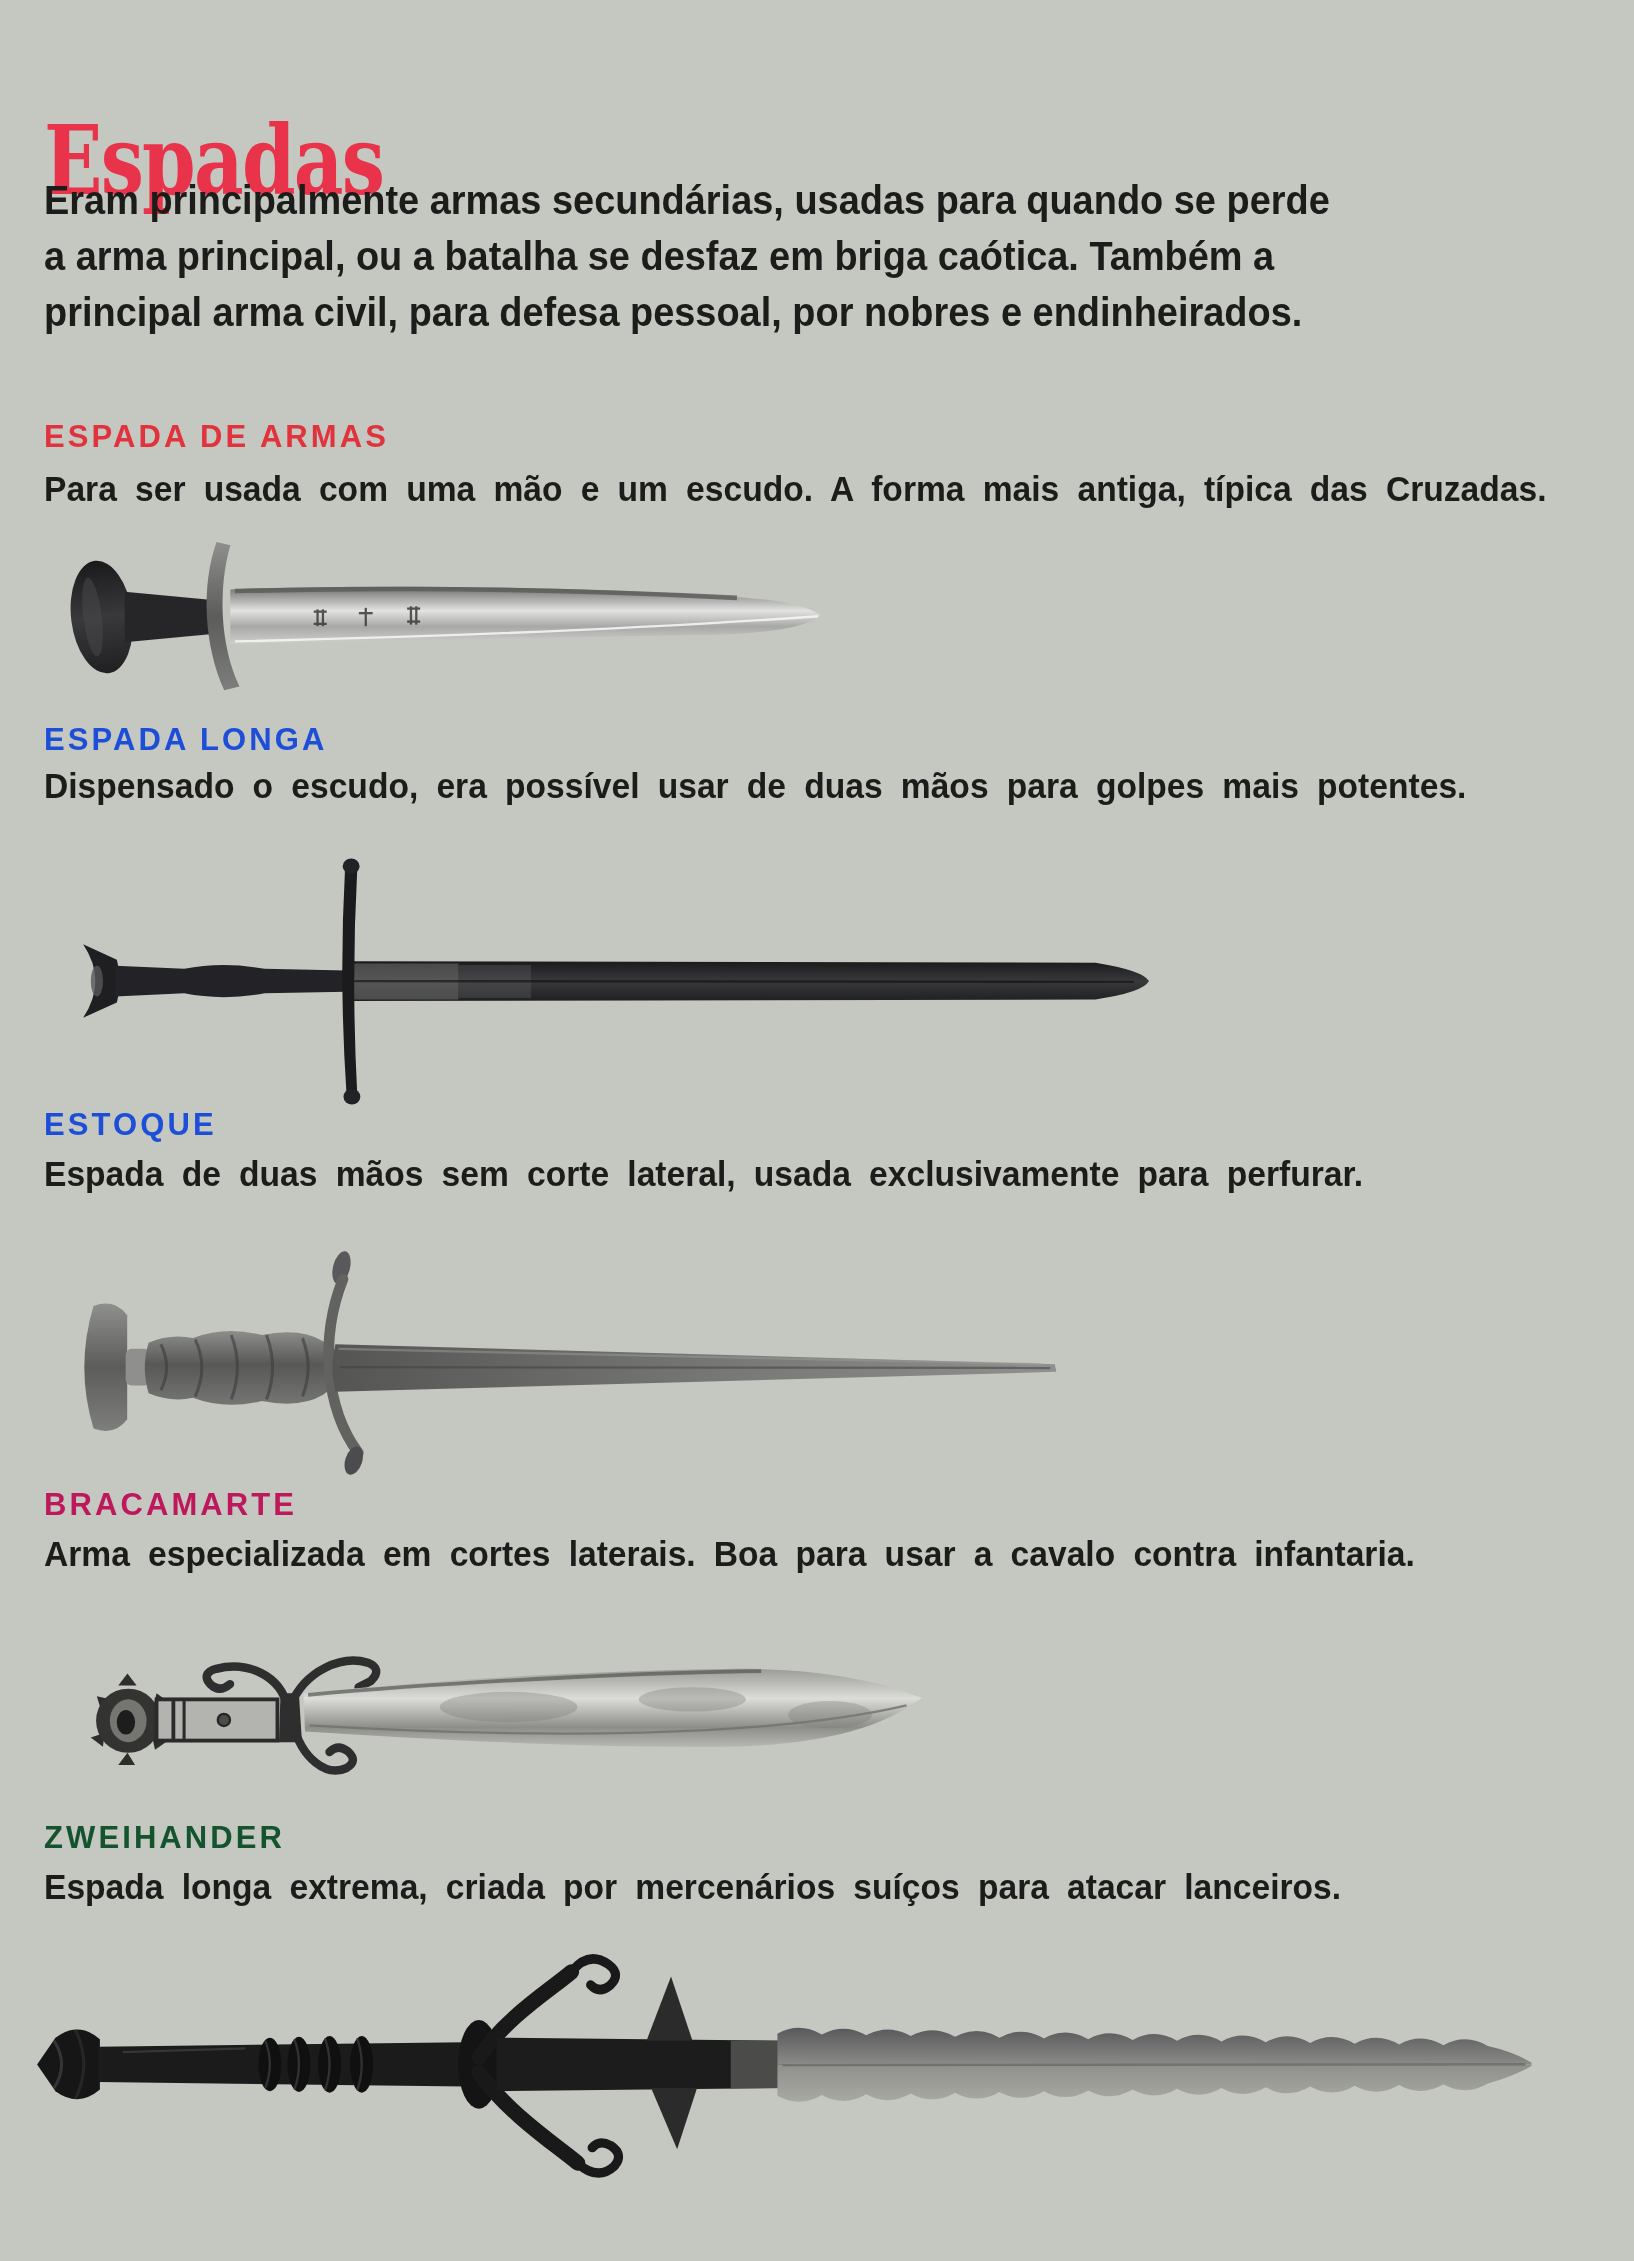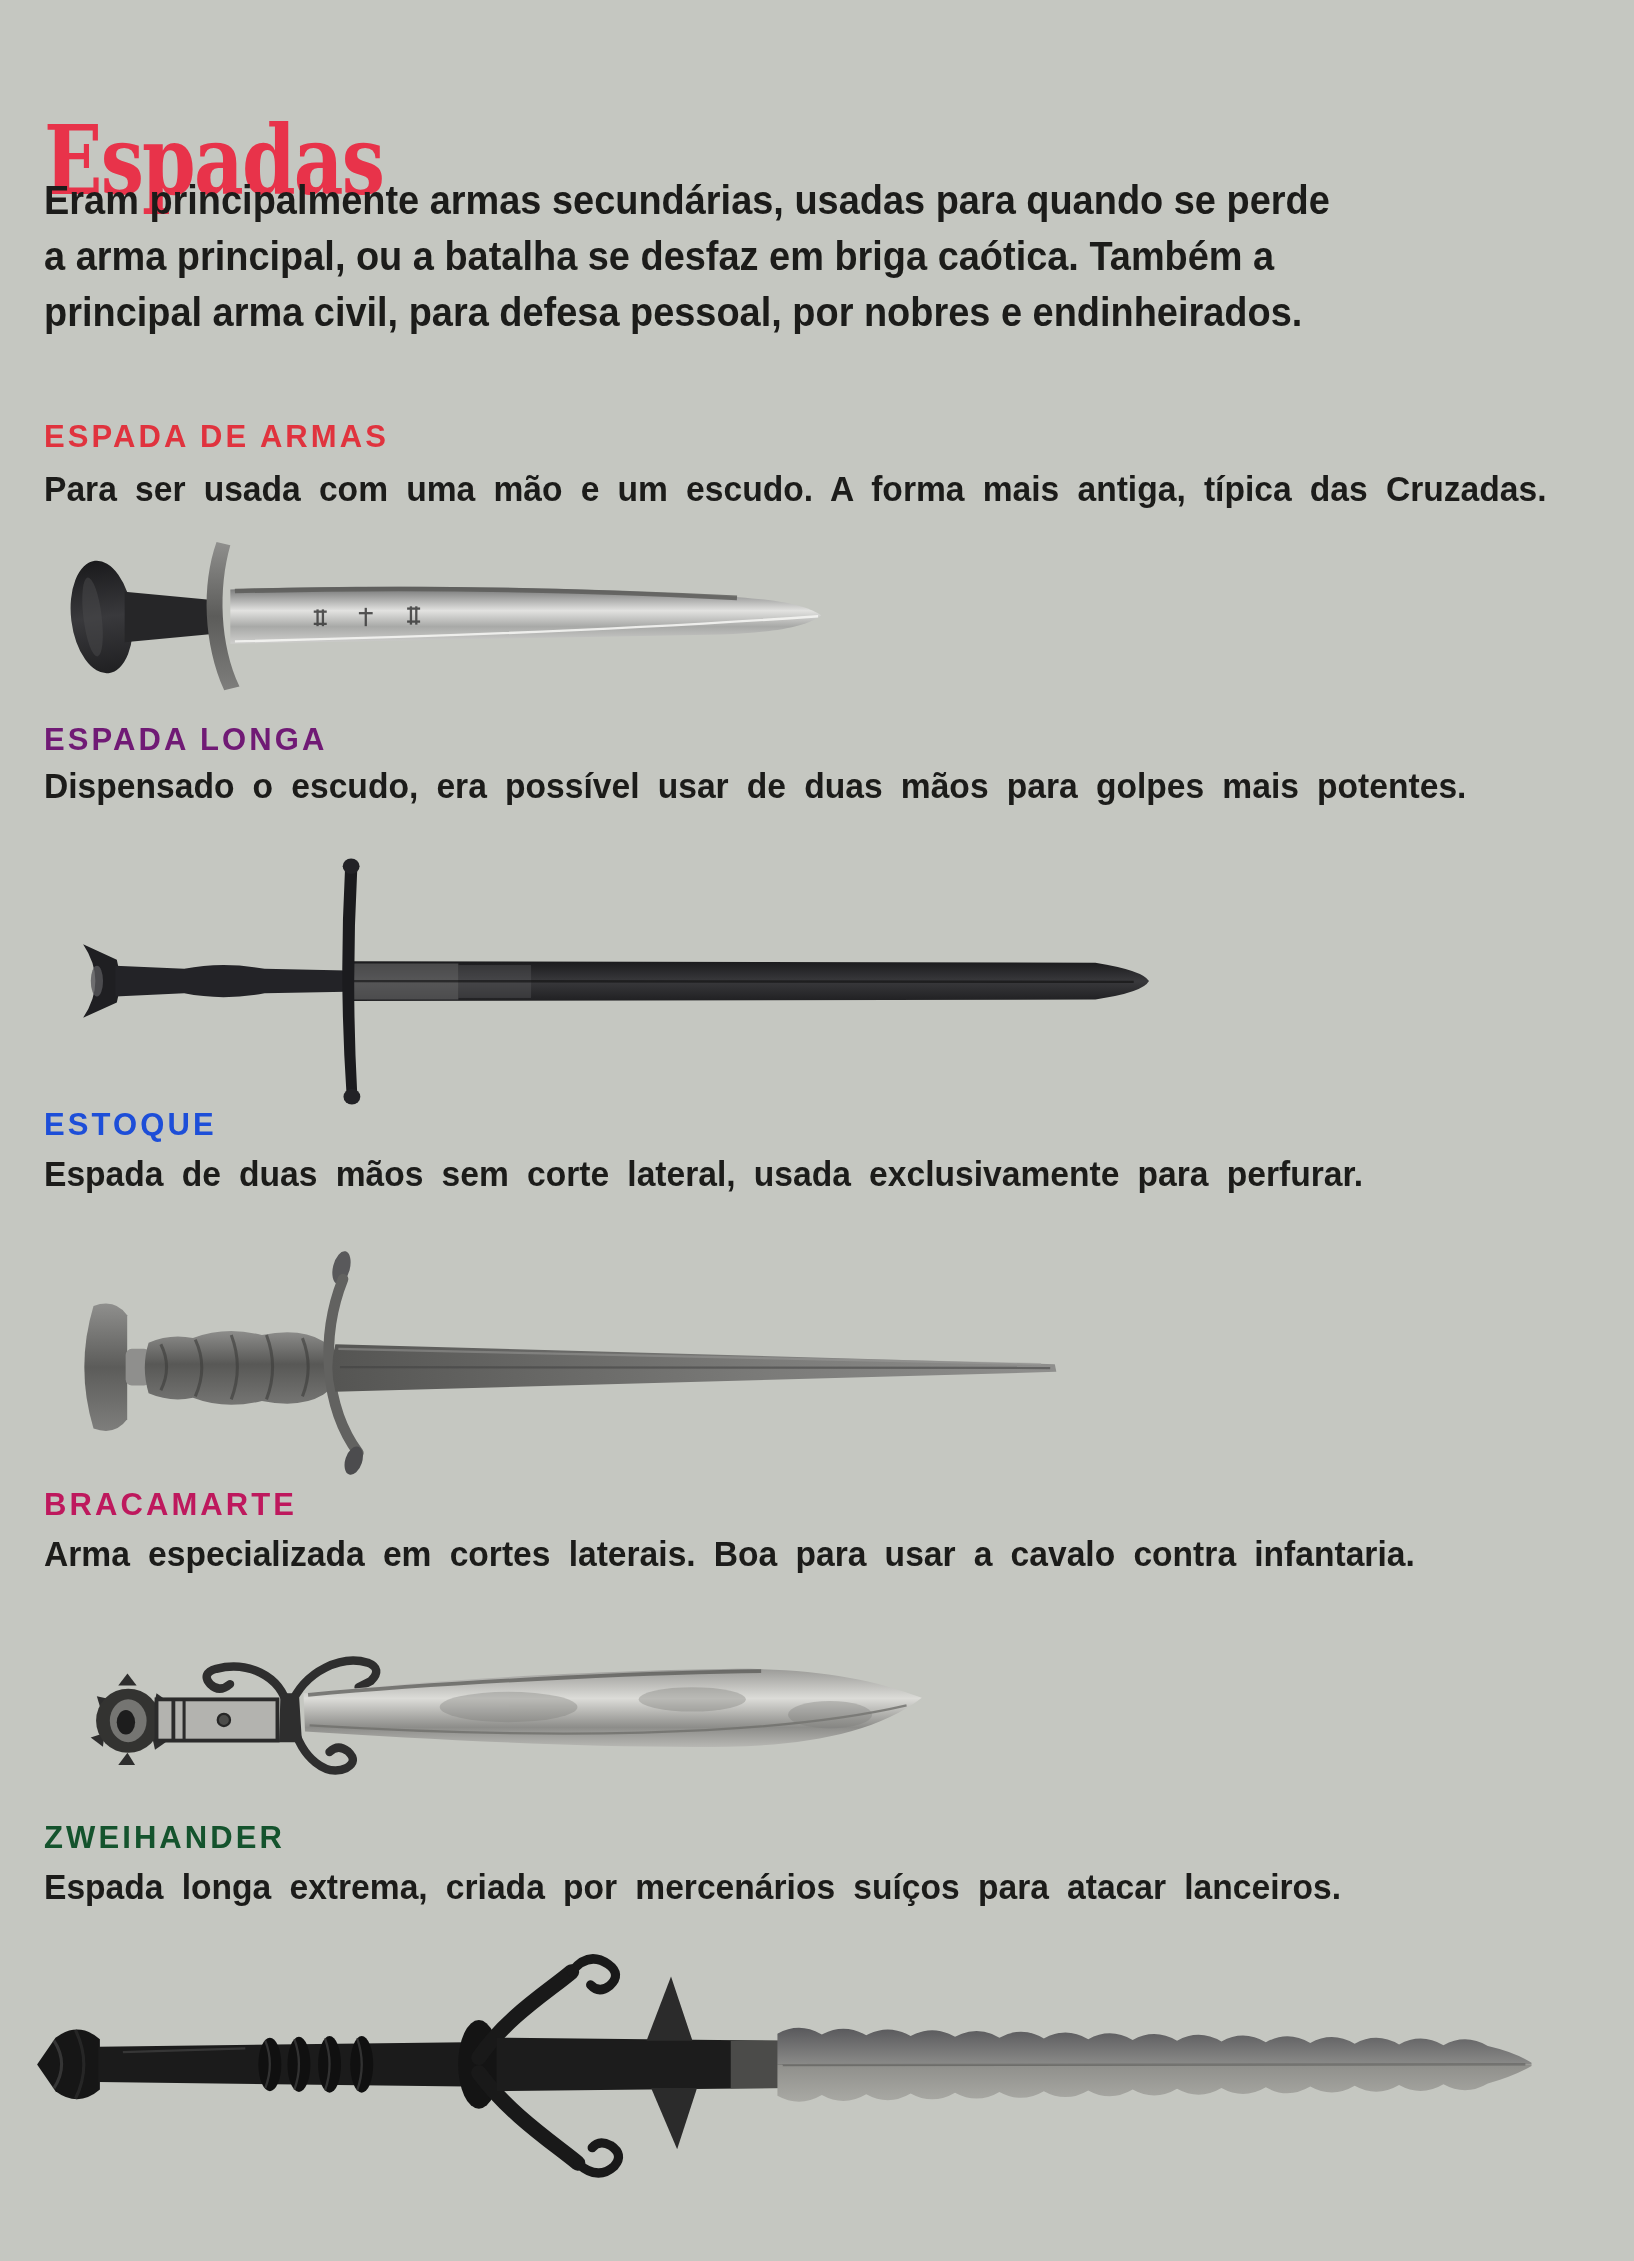--- a/index.html
+++ b/index.html
@@ -126,21 +126,21 @@
         <line x1="393" y1="94" x2="393" y2="118"></line>
           <line x1="384" y1="101" x2="402" y2="101"></line>
         <line x1="452" y1="92" x2="452" y2="116"></line>
           <line x1="459" y1="92" x2="459" y2="116"></line>
         <line x1="447" y1="95" x2="464" y2="95"></line>
           <line x1="447" y1="112" x2="464" y2="112"></line>
       </g>
     </svg>
   </div>
 
-  <div class="sec-head" style="top:724px;color:#701a75">ESPADA LONGA</div>
+  <div class="sec-head" style="top:724px;color:#1d4ed8">ESPADA LONGA</div>
   <div class="sec-desc" style="top:767px">Dispensado o escudo, era possível usar de duas mãos para golpes mais potentes.</div>
 
   <div class="sword" style="left:77px;top:854px;width:1095px;height:255px">
     <svg viewBox="0 0 1430 333" preserveAspectRatio="none">
 
       <path d="M8,118 Q40,166 8,214 L52,194 Q60,166 52,138 Z" fill="#1f1f22"></path>
       <ellipse cx="26" cy="166" rx="8" ry="20" fill="#56565a" opacity="0.8"></ellipse>
 
       <path d="M50,146 L140,150 Q190,140 245,150 L352,152 L352,180 L245,182 Q190,192 140,182 L50,186 Z" fill="#232327"></path>
 

